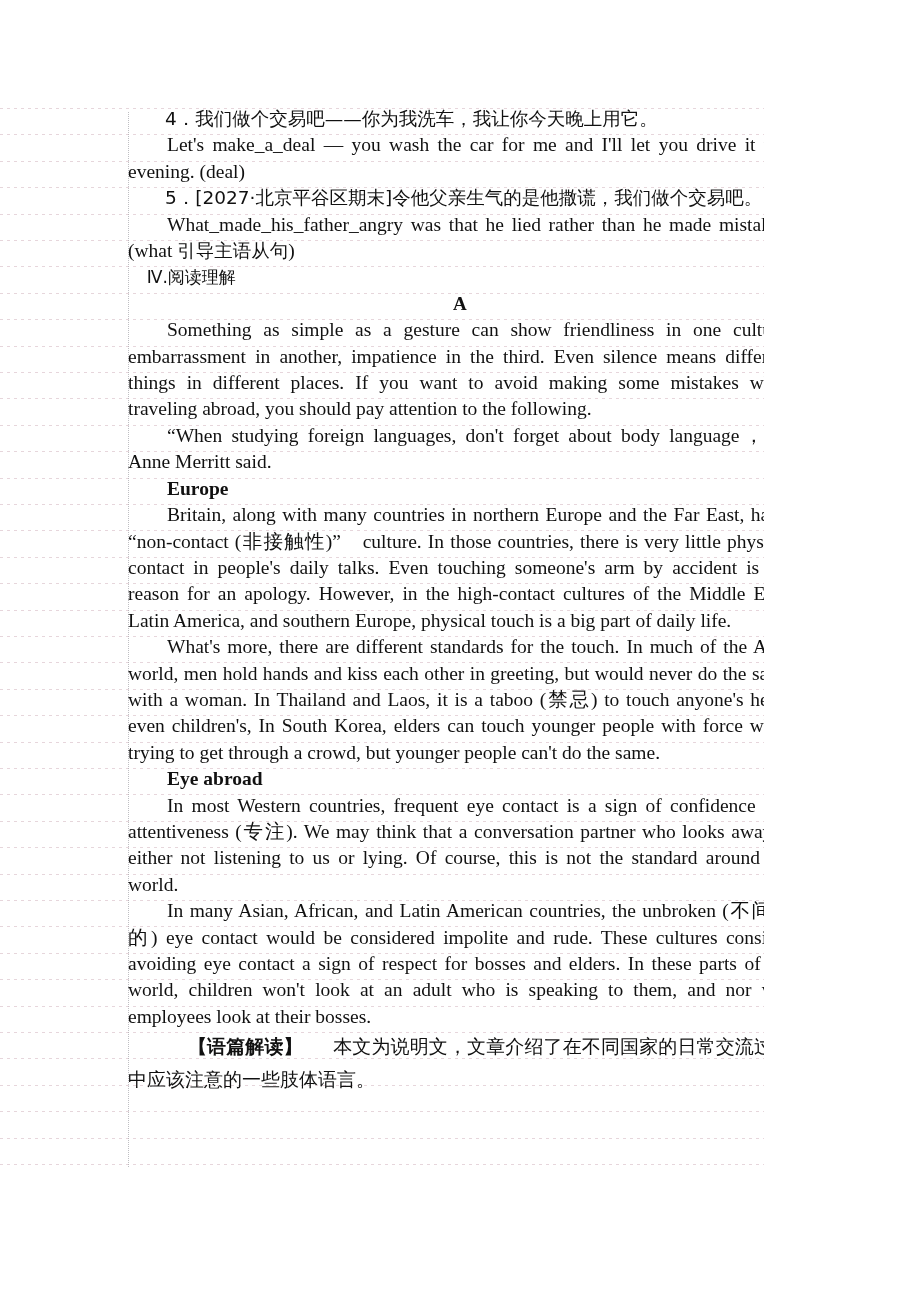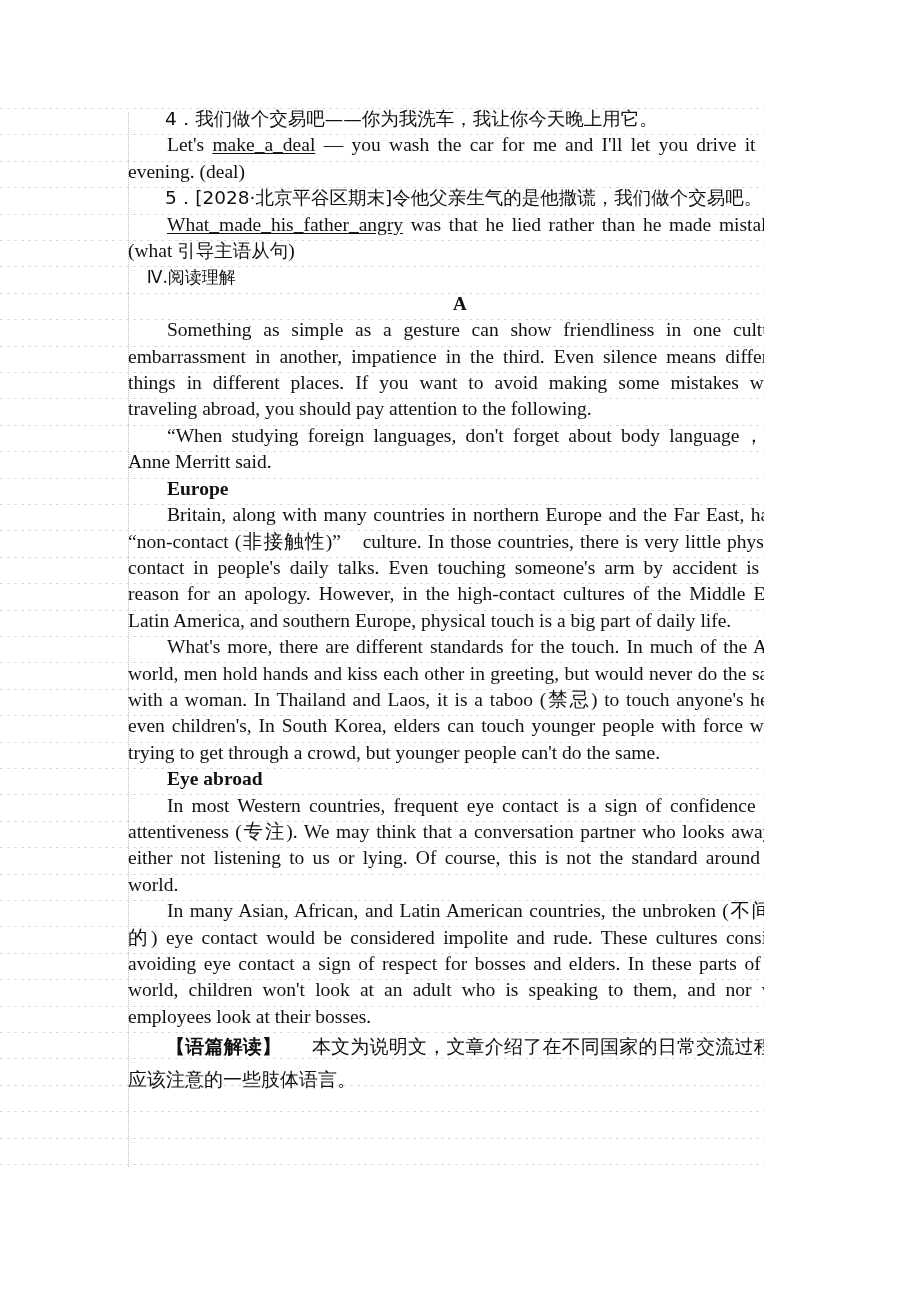--- a/index.html
+++ b/index.html
@@ -69,21 +69,20 @@
 
   .cn {
     font-family: "DejaVu Sans", "Liberation Sans", sans-serif;
     font-size: 18.5px;
   }
   .cn-serif {
     font-family: Liberation Serif, serif;
   }
 
   .ul {
-    text-decoration: underline;
     text-underline-offset: 2px;
   }
 
   .center { text-align: center; text-indent: 0; }
 
   .sec-head {
     font-family: "DejaVu Sans", "Liberation Sans", sans-serif;
     font-size: 17px;
     text-indent: 1.1em;
   }
@@ -97,40 +96,40 @@
     font-size: 19.5px;
     text-indent: 2em;
   }
   .analysis {
     font-family: "DejaVu Sans", "Liberation Sans", sans-serif;
     font-size: 19px;
     line-height: 33px;
     text-indent: 2em;
     text-align: justify;
   }
-  .analysis .lbl { font-weight: bold; }
+  .analysis .lbl { font-weight: bold; margin-left: 22px; }
   .gap-2 { display: inline-block; width: 1.6em; }
   .gap-1 { display: inline-block; width: .8em; }
 </style>
 </head>
 <body>
 
 <div class="page">
 
   <div class="rules"></div>
   <div class="vrule left"></div>
   <div class="vrule right"></div>
 
   <div class="content">
 
     <p class="cn indent"><span>4．</span><span>我们做个交易吧——你为我洗车，我让你今天晚上用它。</span></p>
 
     <p class="indent"><span>Let's </span><span class="ul">make_a_deal</span><span> — you wash the car for me and I'll let you drive it this evening. (deal)</span></p>
 
-    <p class="cn indent"><span>5．</span><span>[2028·北京平谷区期末]</span><span>令他父亲生气的是他撒谎，我们做个交易吧。</span></p>
+    <p class="cn indent"><span>5．</span><span>[2027·北京平谷区期末]</span><span>令他父亲生气的是他撒谎，我们做个交易吧。</span></p>
 
     <p class="indent"><span class="ul">What_made_his_father_angry</span><span> was that he lied rather than he made mistakes. (what </span><span class="cn">引导主语从句</span><span>)</span></p>
 
     <p class="sec-head">Ⅳ.阅读理解</p>
 
     <p class="center marker-A">A</p>
 
     <p class="indent">Something as simple as a gesture can show friendliness in one culture, embarrassment in another, impatience in the third. Even silence means different things in different places. If you want to avoid making some mistakes when traveling abroad, you should pay attention to the following.</p>
 
     <p class="indent"><span>“</span><span>When studying foreign languages, don't forget about body language，</span><span>”</span><span class="gap-1"></span><span> Anne Merritt said.</span></p>

